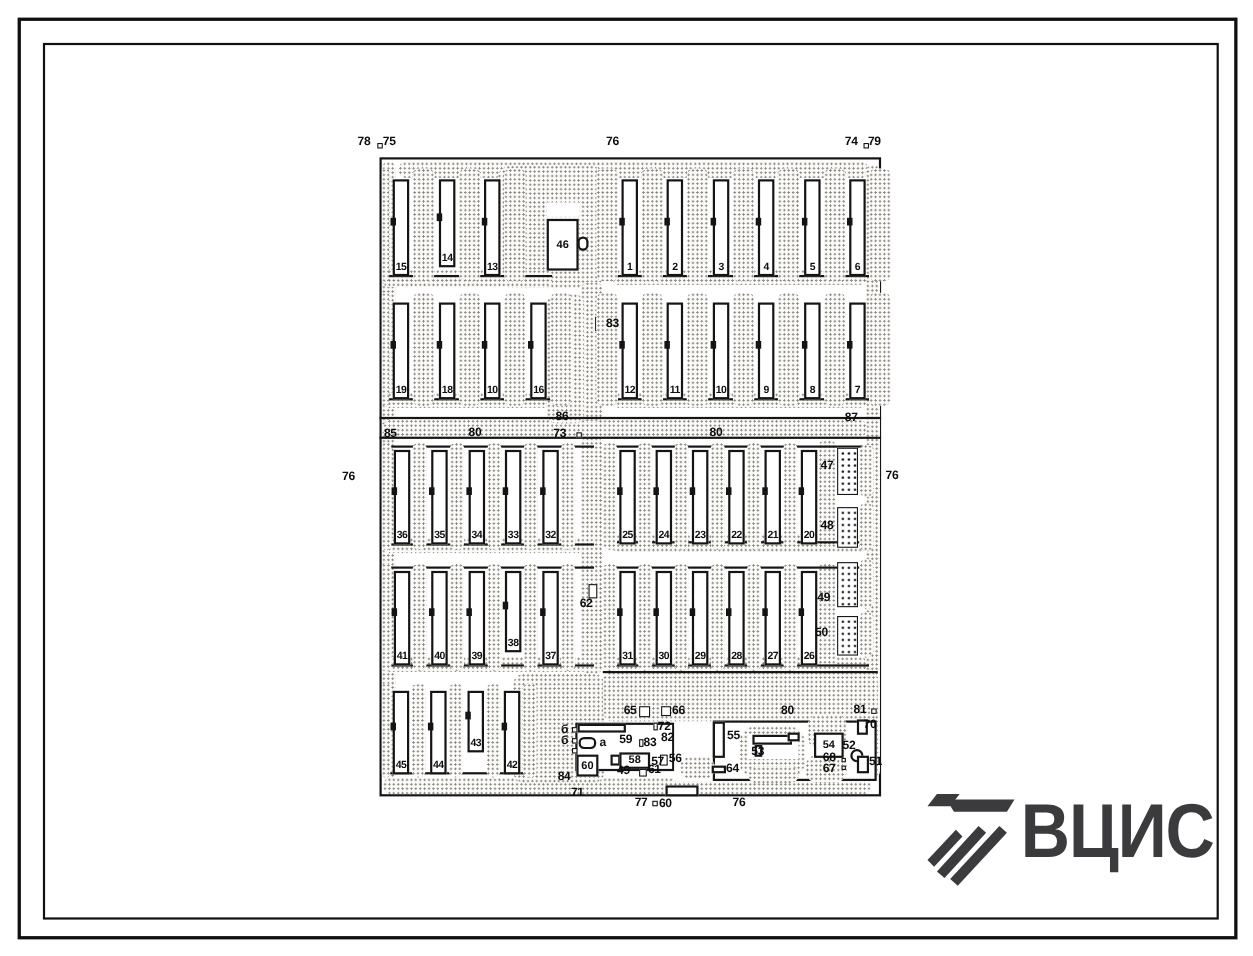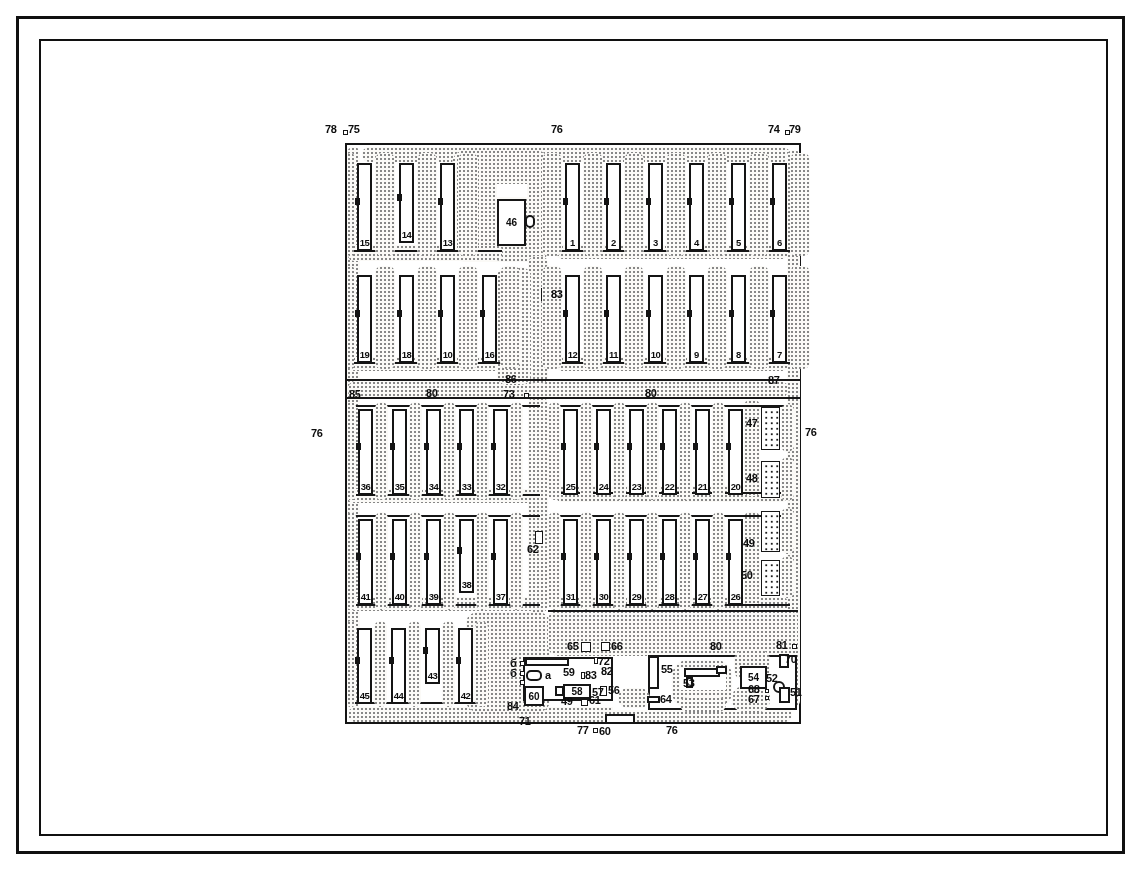--- a/index.html
+++ b/index.html
@@ -413,13 +413,25 @@
       <div class="lab" style="left: 661px; top: 664px; text-align: right;">55</div>
       <div class="lab" style="left: 683px; top: 678px;">53</div>
       <div class="lab" style="left: 766px; top: 673px;">52</div>
       <div class="lab" style="left: 748px; top: 684px;">68</div>
       <div class="lab" style="left: 748px; top: 694px;">67</div>
       <div class="lab" style="left: 790px; top: 687px;">51</div>
       <div class="lab" style="left: 785px; top: 654px;">70</div>
       <div class="lab" style="left: 660px; top: 694px;">64</div>
     </div>
 
+  <div id="logo">
+    <svg width="86" height="86" viewBox="0 0 100 100">
+      <g fill="#3b3b3e">
+        <polygon points="26,8 98,8 90,21 34,21"></polygon>
+        <polygon points="16,2 40,2 30,15 6,15"></polygon>
+        <polygon points="30,92 82,36 90,43 38,99"></polygon>
+        <polygon points="16,84 60,36 68,43 24,91"></polygon>
+        <polygon points="6,72 36,40 43,47 13,79"></polygon>
+      </g>
+    </svg>
+    <div id="logo-text">ВЦИС</div>
+  </div>
 </div>
 
 </body></html>

